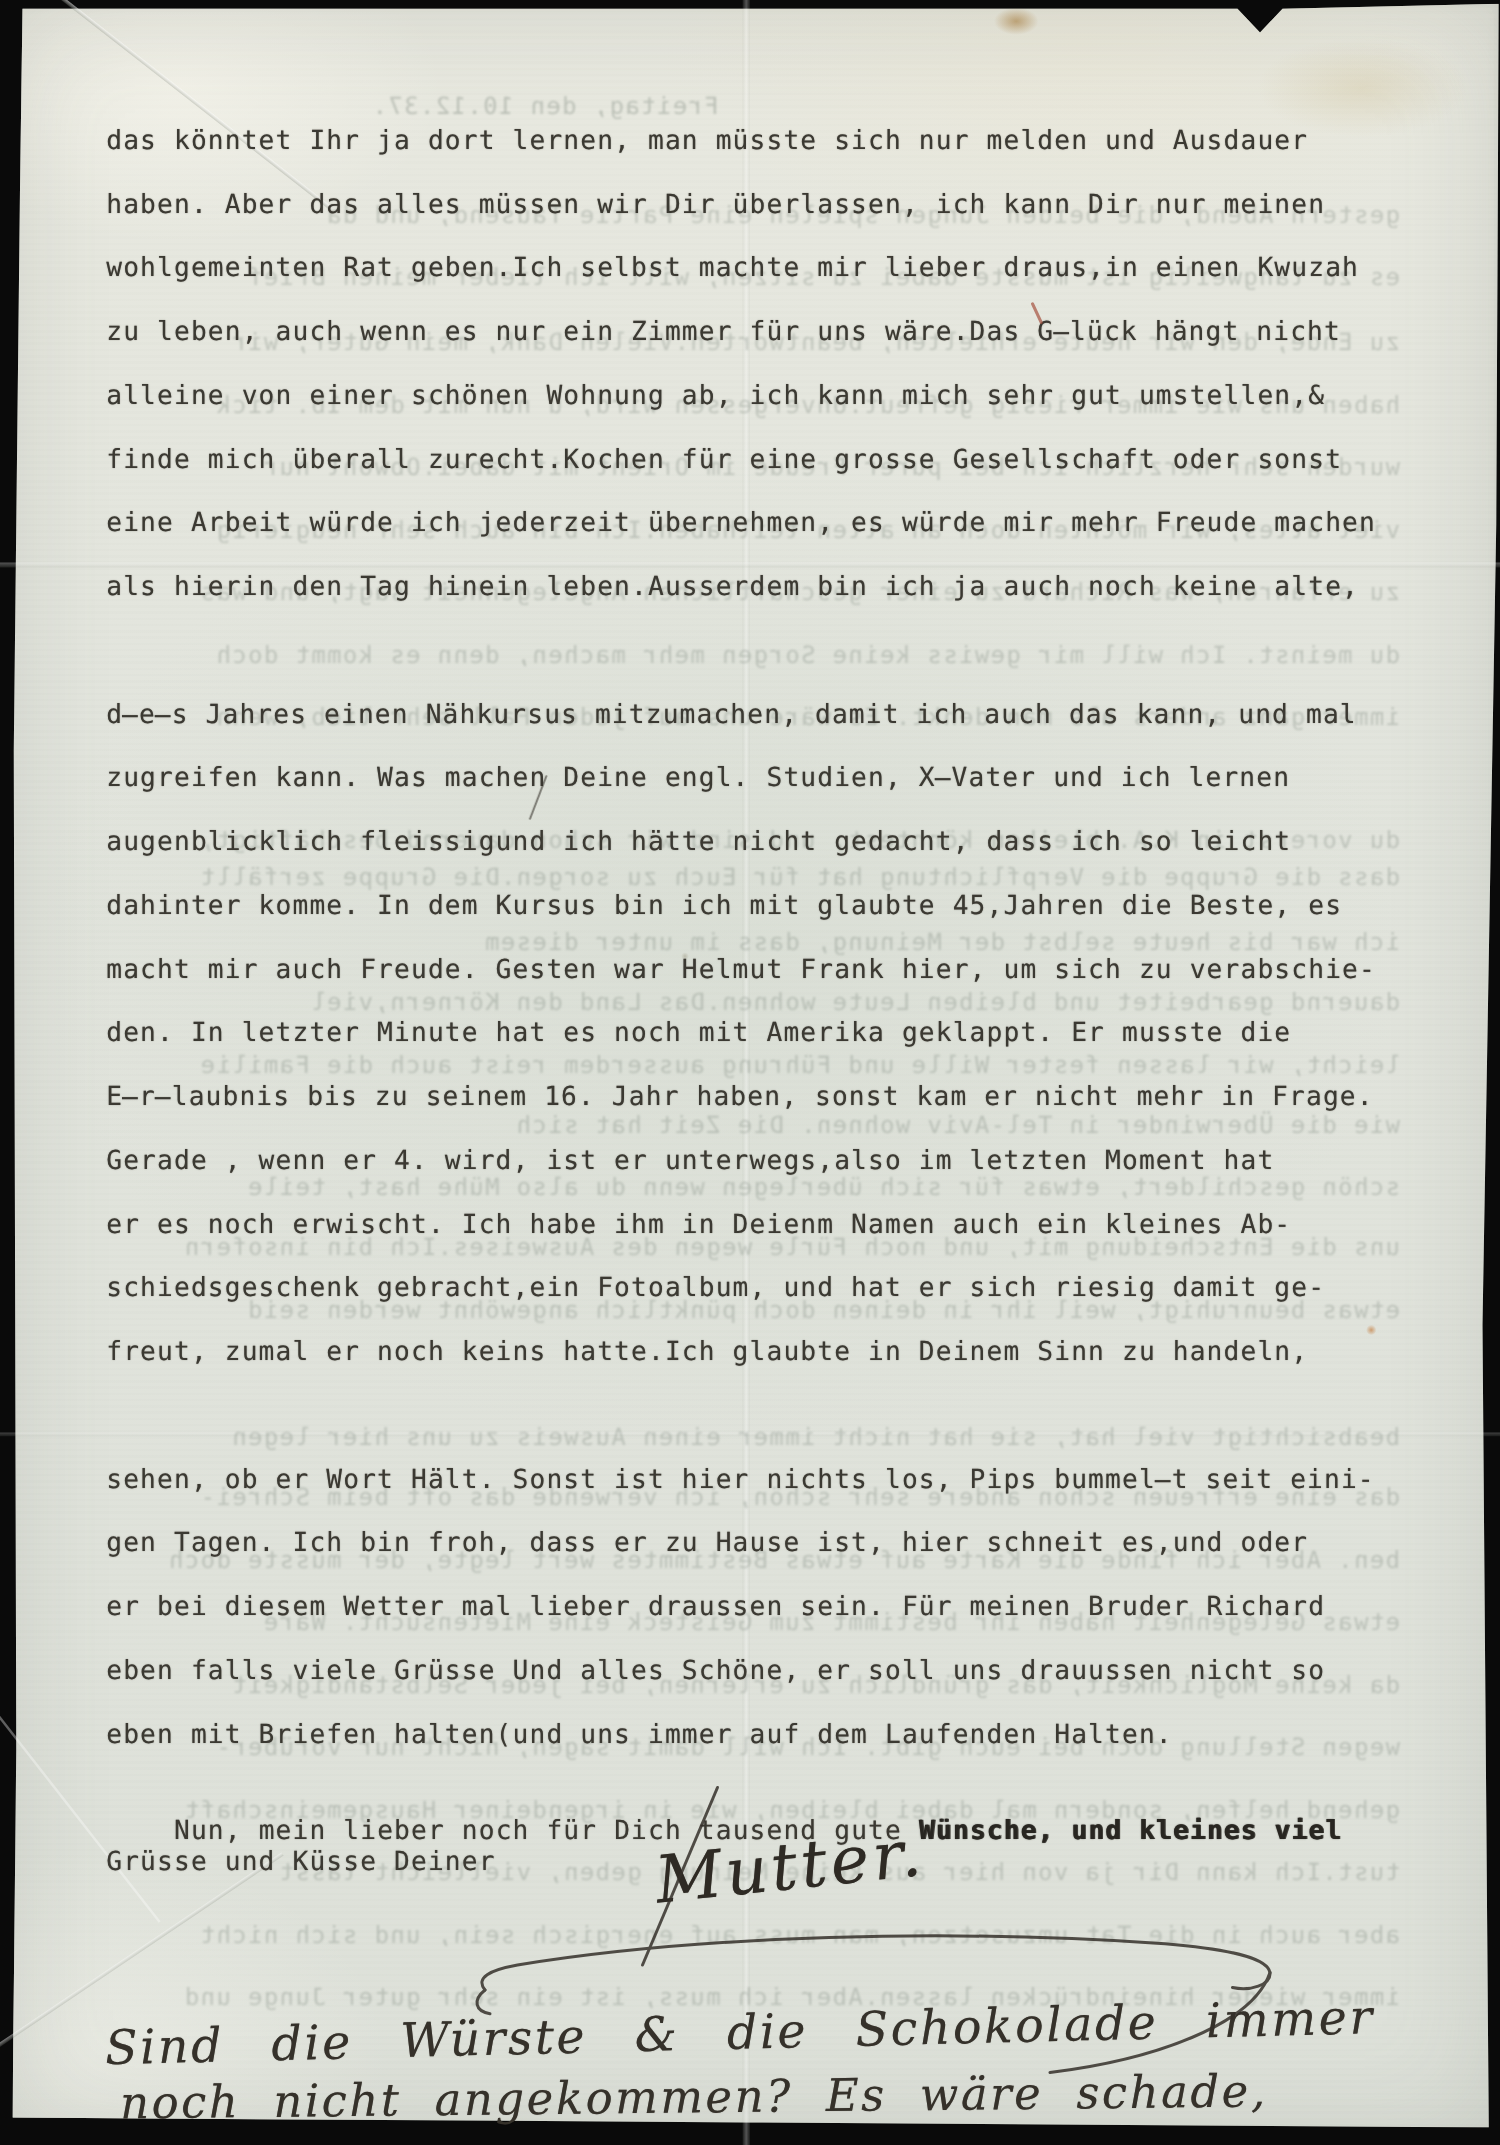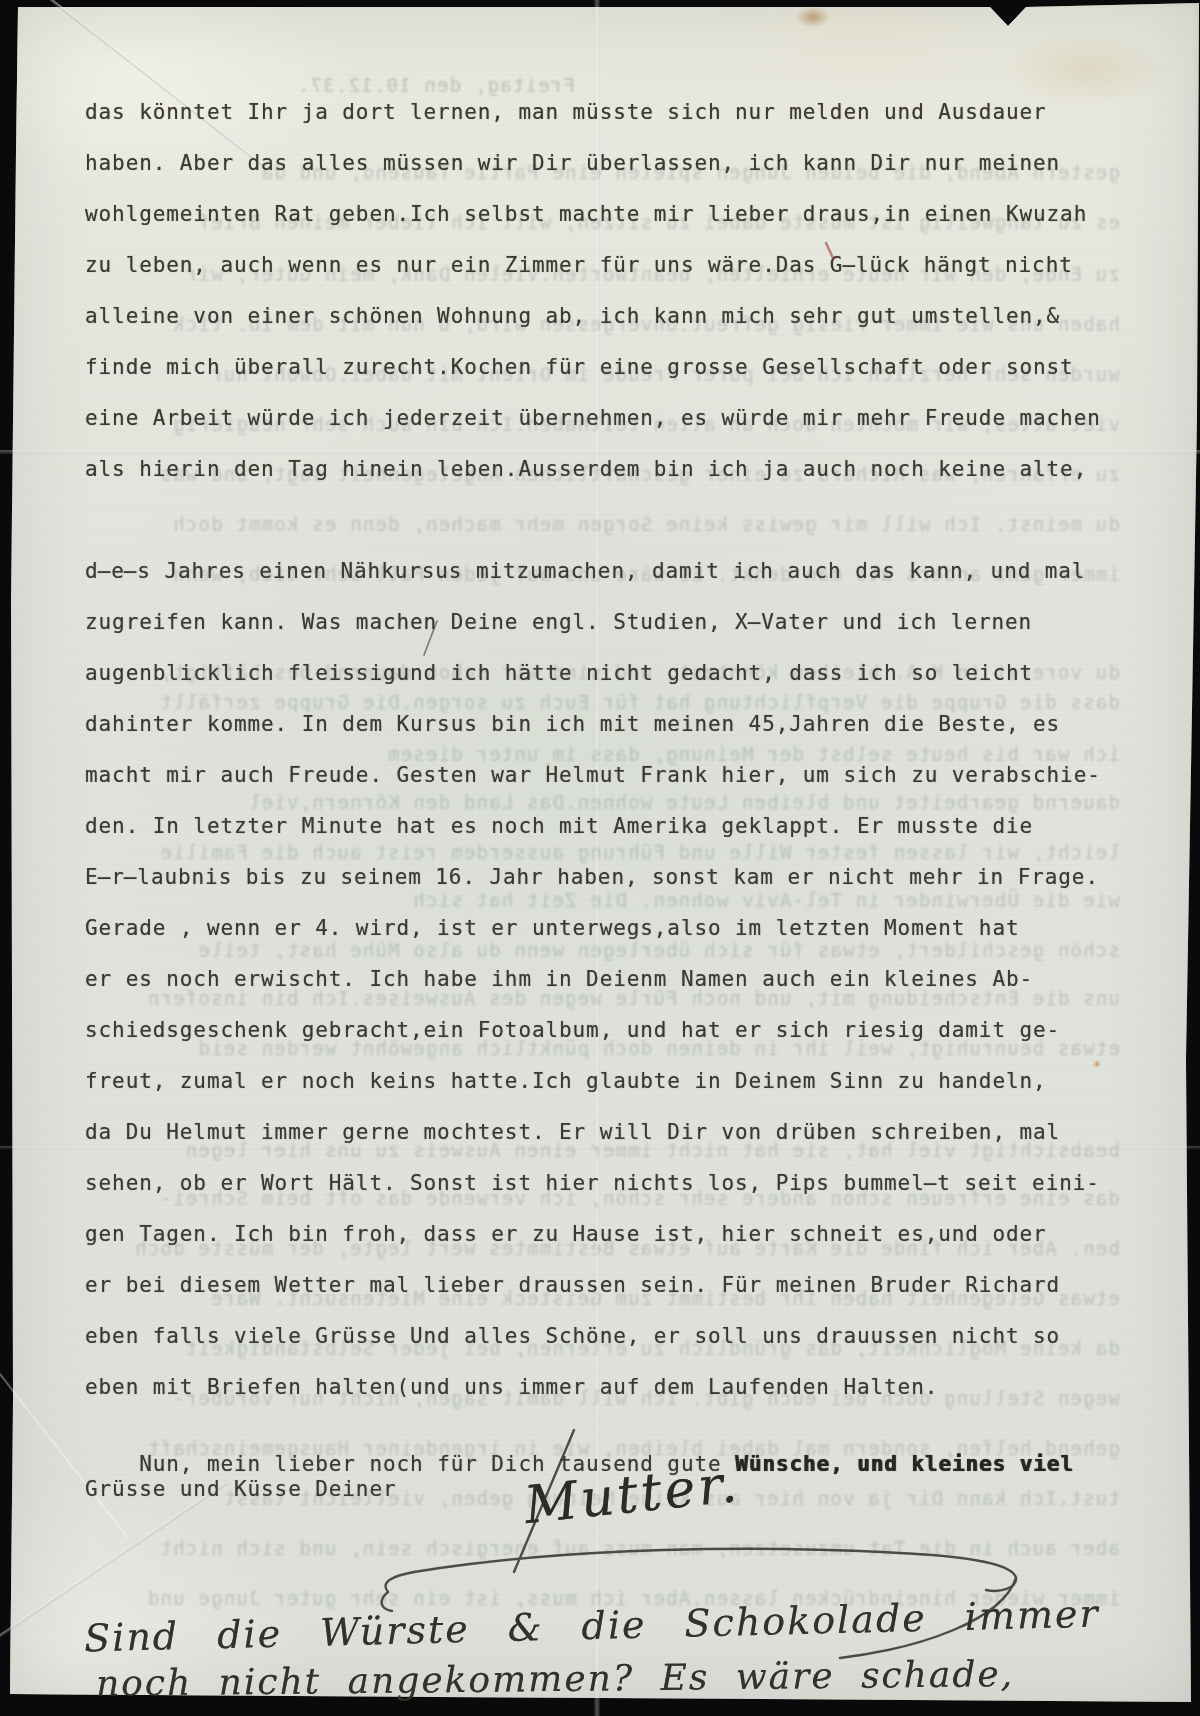--- a/index.html
+++ b/index.html
@@ -119,29 +119,28 @@
   <div class="tline" style="top:150px">haben. Aber das alles müssen wir Dir überlassen, ich kann Dir nur meinen</div>
   <div class="tline" style="top:201px">wohlgemeinten Rat geben.Ich selbst machte mir lieber draus,in einen Kwuzah</div>
   <div class="tline" style="top:252px">zu leben, auch wenn es nur ein Zimmer für uns wäre.Das G̶lück hängt nicht</div>
   <div class="tline" style="top:303px">alleine von einer schönen Wohnung ab, ich kann mich sehr gut umstellen,&amp;</div>
   <div class="tline" style="top:354px">finde mich überall zurecht.Kochen für eine grosse Gesellschaft oder sonst</div>
   <div class="tline" style="top:405px">eine Arbeit würde ich jederzeit übernehmen, es würde mir mehr Freude machen</div>
   <div class="tline" style="top:456px">als hierin den Tag hinein leben.Ausserdem bin ich ja auch noch keine alte,</div>
   <div class="tline" style="top:558px">d̶e̶s Jahres einen Nähkursus mitzumachen, damit ich auch das kann, und mal</div>
   <div class="tline" style="top:609px">zugreifen kann. Was machen Deine engl. Studien, X̶Vater und ich lernen</div>
   <div class="tline" style="top:660px">augenblicklich fleissigund ich hätte nicht gedacht, dass ich so leicht</div>
-  <div class="tline" style="top:711px">dahinter komme. In dem Kursus bin ich mit meinen 45,Jahren die Beste, es</div>
+  <div class="tline" style="top:711px">dahinter komme. In dem Kursus bin ich mit glaubte 45,Jahren die Beste, es</div>
   <div class="tline" style="top:762px">macht mir auch Freude. Gesten war Helmut Frank hier, um sich zu verabschie-</div>
   <div class="tline" style="top:813px">den. In letzter Minute hat es noch mit Amerika geklappt. Er musste die</div>
   <div class="tline" style="top:864px">E̶r̶laubnis bis zu seinem 16. Jahr haben, sonst kam er nicht mehr in Frage.</div>
   <div class="tline" style="top:915px">Gerade , wenn er 4. wird, ist er unterwegs,also im letzten Moment hat</div>
   <div class="tline" style="top:966px">er es noch erwischt. Ich habe ihm in Deienm Namen auch ein kleines Ab-</div>
   <div class="tline" style="top:1017px">schiedsgeschenk gebracht,ein Fotoalbum, und hat er sich riesig damit ge-</div>
   <div class="tline" style="top:1068px">freut, zumal er noch keins hatte.Ich glaubte in Deinem Sinn zu handeln,</div>
-  <div class="tline" style="top:1119px">da Du Helmut immer gerne mochtest. Er will Dir von drüben schreiben, mal</div>
   <div class="tline" style="top:1170px">sehen, ob er Wort Hält. Sonst ist hier nichts los, Pips bummel̶t seit eini-</div>
   <div class="tline" style="top:1221px">gen Tagen. Ich bin froh, dass er zu Hause ist, hier schneit es,und oder</div>
   <div class="tline" style="top:1272px">er bei diesem Wetter mal lieber draussen sein. Für meinen Bruder Richard</div>
   <div class="tline" style="top:1323px">eben falls viele Grüsse Und alles Schöne, er soll uns drauussen nicht so</div>
   <div class="tline" style="top:1374px">eben mit Briefen halten(und uns immer auf dem Laufenden Halten.</div>
   <div class="tline" style="top:1425px">
     <span>Nun, mein lieber noch für Dich tausend gute </span><span class="overtype">Wünsche, und kleines viel</span>
   </div>
   <div class="tline" style="top:1476px">Grüsse und Küsse Deiner</div>
 

